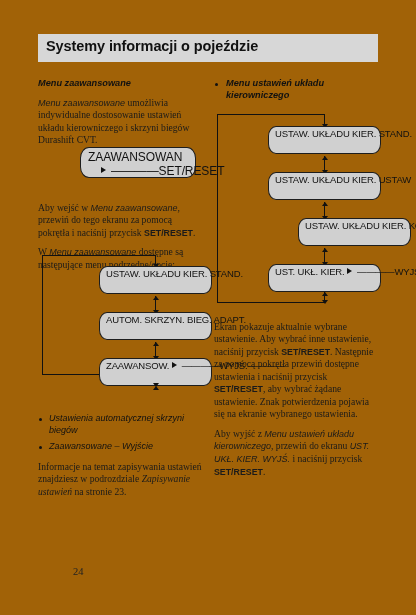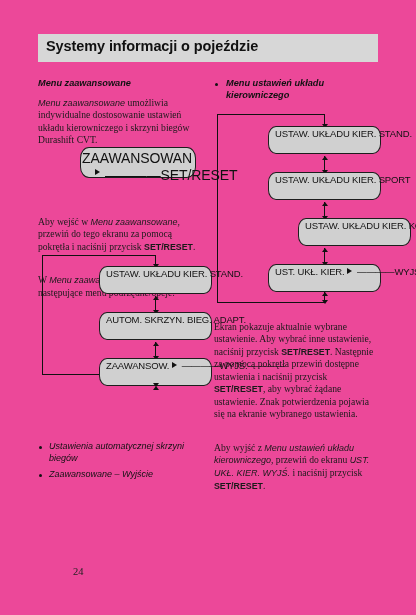--- a/index.html
+++ b/index.html
@@ -14,21 +14,21 @@
     overflow: hidden;
     font-family: "Liberation Serif", serif;
     color: #1a1a1a;
   }
 
   
   #page {
     position: absolute;
     left: 0; top: 0;
     width: 416px; height: 615px;
-    background: #ec4899;
+    background: #a16207;
   }
 
   
   #header-band {
     position: absolute;
     left: 38px; top: 34px;
     width: 340px; height: 28px;
     background: #d7d7d7;
   }
   #header-title {
@@ -58,21 +58,21 @@
     font-weight: bold;
     font-size: 9.2px;
     color: #111;
     margin: 0 0 7px 0;
     line-height: 1.25;
   }
   .body-p {
     font-family: "Liberation Serif", serif;
     font-size: 9.6px;
     line-height: 1.30;
-    margin: 0 0 21px 0;
+    margin: 0 0 7px 0;
     color: #1a1a1a;
     text-align: left;
   }
   .body-p.tight { margin-bottom: 7px; }
   .it {
     font-family: "Liberation Sans", sans-serif;
     font-style: italic;
     font-size: 9.0px;
   }
   .it-serif {
@@ -128,23 +128,23 @@
   }
 
   
   .lcd {
     position: relative;
     box-sizing: border-box;
     background: #d0d0d0;
     border: 1.2px solid #1d1d1d;
     border-radius: 9px / 11px;
     font-family: "Liberation Sans", sans-serif;
-    font-size: 14px;
-    color: #111;
-    padding: 2px 6px 2px 1px;
+    font-size: 12px;
+    color: #111;
+    padding: 2px 6px 2px 7px;
     line-height: 1.18;
     letter-spacing: -0.1px;
   }
   .lcd .l1, .lcd .l2 { white-space: nowrap; display: block; }
 
   
   #lcd-advanced {
     position: absolute;
     left: 80px; top: 147px;
     width: 116px; height: 31px;
@@ -242,20 +242,23 @@
       <span>W </span><span class="it">Menu zaawansowane</span><span> dostępne są następujące menu podrzędne/opcje:</span>
     </p>
 
     <div style="height:135px"></div>
 
     <ul class="bullets">
       <li>Ustawienia automatycznej skrzyni biegów</li>
       <li>Zaawansowane – Wyjście</li>
     </ul>
 
+    <p class="body-p">
+      <span>Informacje na temat zapisywania ustawień znajdziesz w podrozdziale </span><span class="it-serif">Zapisywanie ustawień</span><span> na stronie 23.</span>
+    </p>
   </div>
 
   <div class="col" id="col-right">
 
     <div class="bullet-head">Menu ustawień układu kierowniczego</div>
 
     <div style="height:210px"></div>
 
     <p class="body-p">
       <span>Ekran pokazuje aktualnie wybrane ustawienie. Aby wybrać inne ustawienie, naciśnij przycisk </span><span class="bold-sans">SET/RESET</span><span>. Następnie za pomocą pokrętła przewiń dostępne ustawienia i naciśnij przycisk </span><span class="bold-sans">SET/RESET</span><span>, aby wybrać żądane ustawienie. Znak potwierdzenia pojawia się na ekranie wybranego ustawienia.</span>
@@ -314,21 +317,21 @@
 
     <div class="flow-box" style="left:268px; top:126px; width:113px; height:28px;">
       <span class="l1">USTAW. UKŁADU</span>
       <span class="l2">KIER. STAND.</span>
     </div>
 
     <div class="conn" style="left:324px; top:156px; height:17px;"></div>
 
     <div class="flow-box" style="left:268px; top:172px; width:113px; height:28px;">
       <span class="l1">USTAW. UKŁADU</span>
-      <span class="l2">KIER. SPORT</span>
+      <span class="l2">KIER. USTAW</span>
     </div>
 
     <div class="conn" style="left:324px; top:202px; height:17px;"></div>
 
     <div class="flow-box" style="left:268px; top:218px; width:113px; height:28px;margin-left:30px;">
       <span class="l1">USTAW. UKŁADU</span>
       <span class="l2">KIER. KOMF.</span>
     </div>
 
     <div class="conn" style="left:324px; top:248px; height:17px;"></div>

